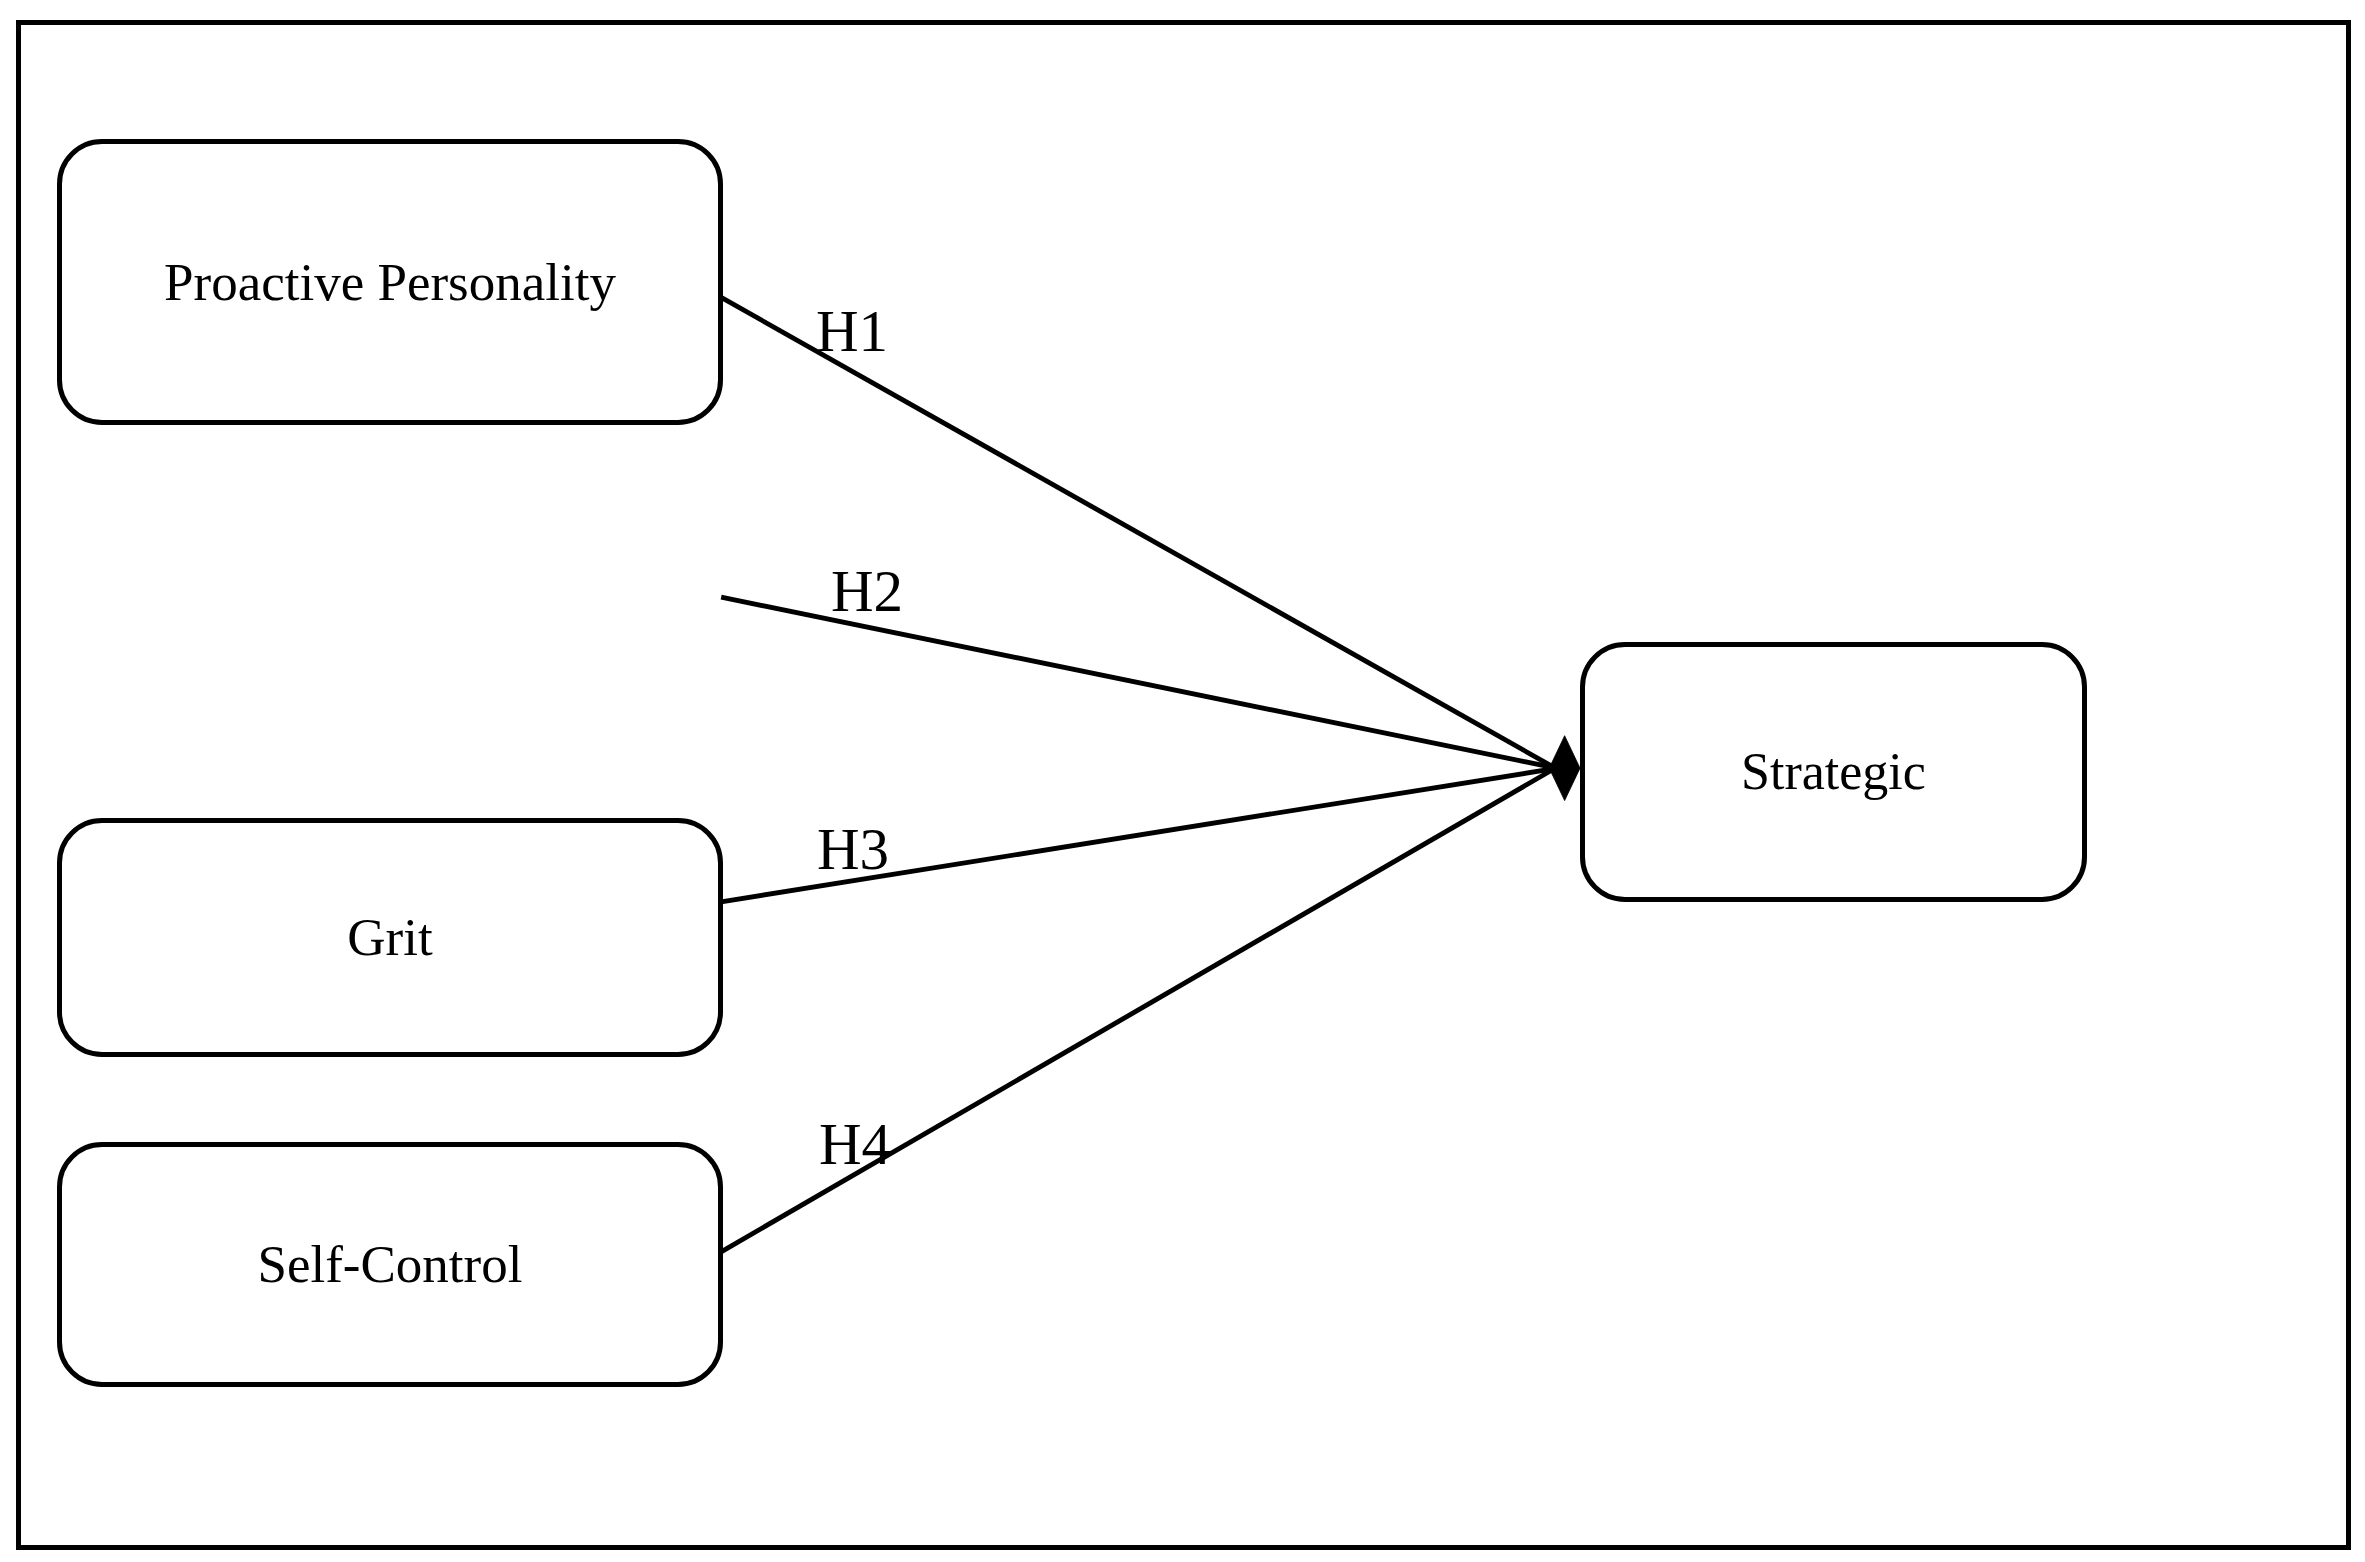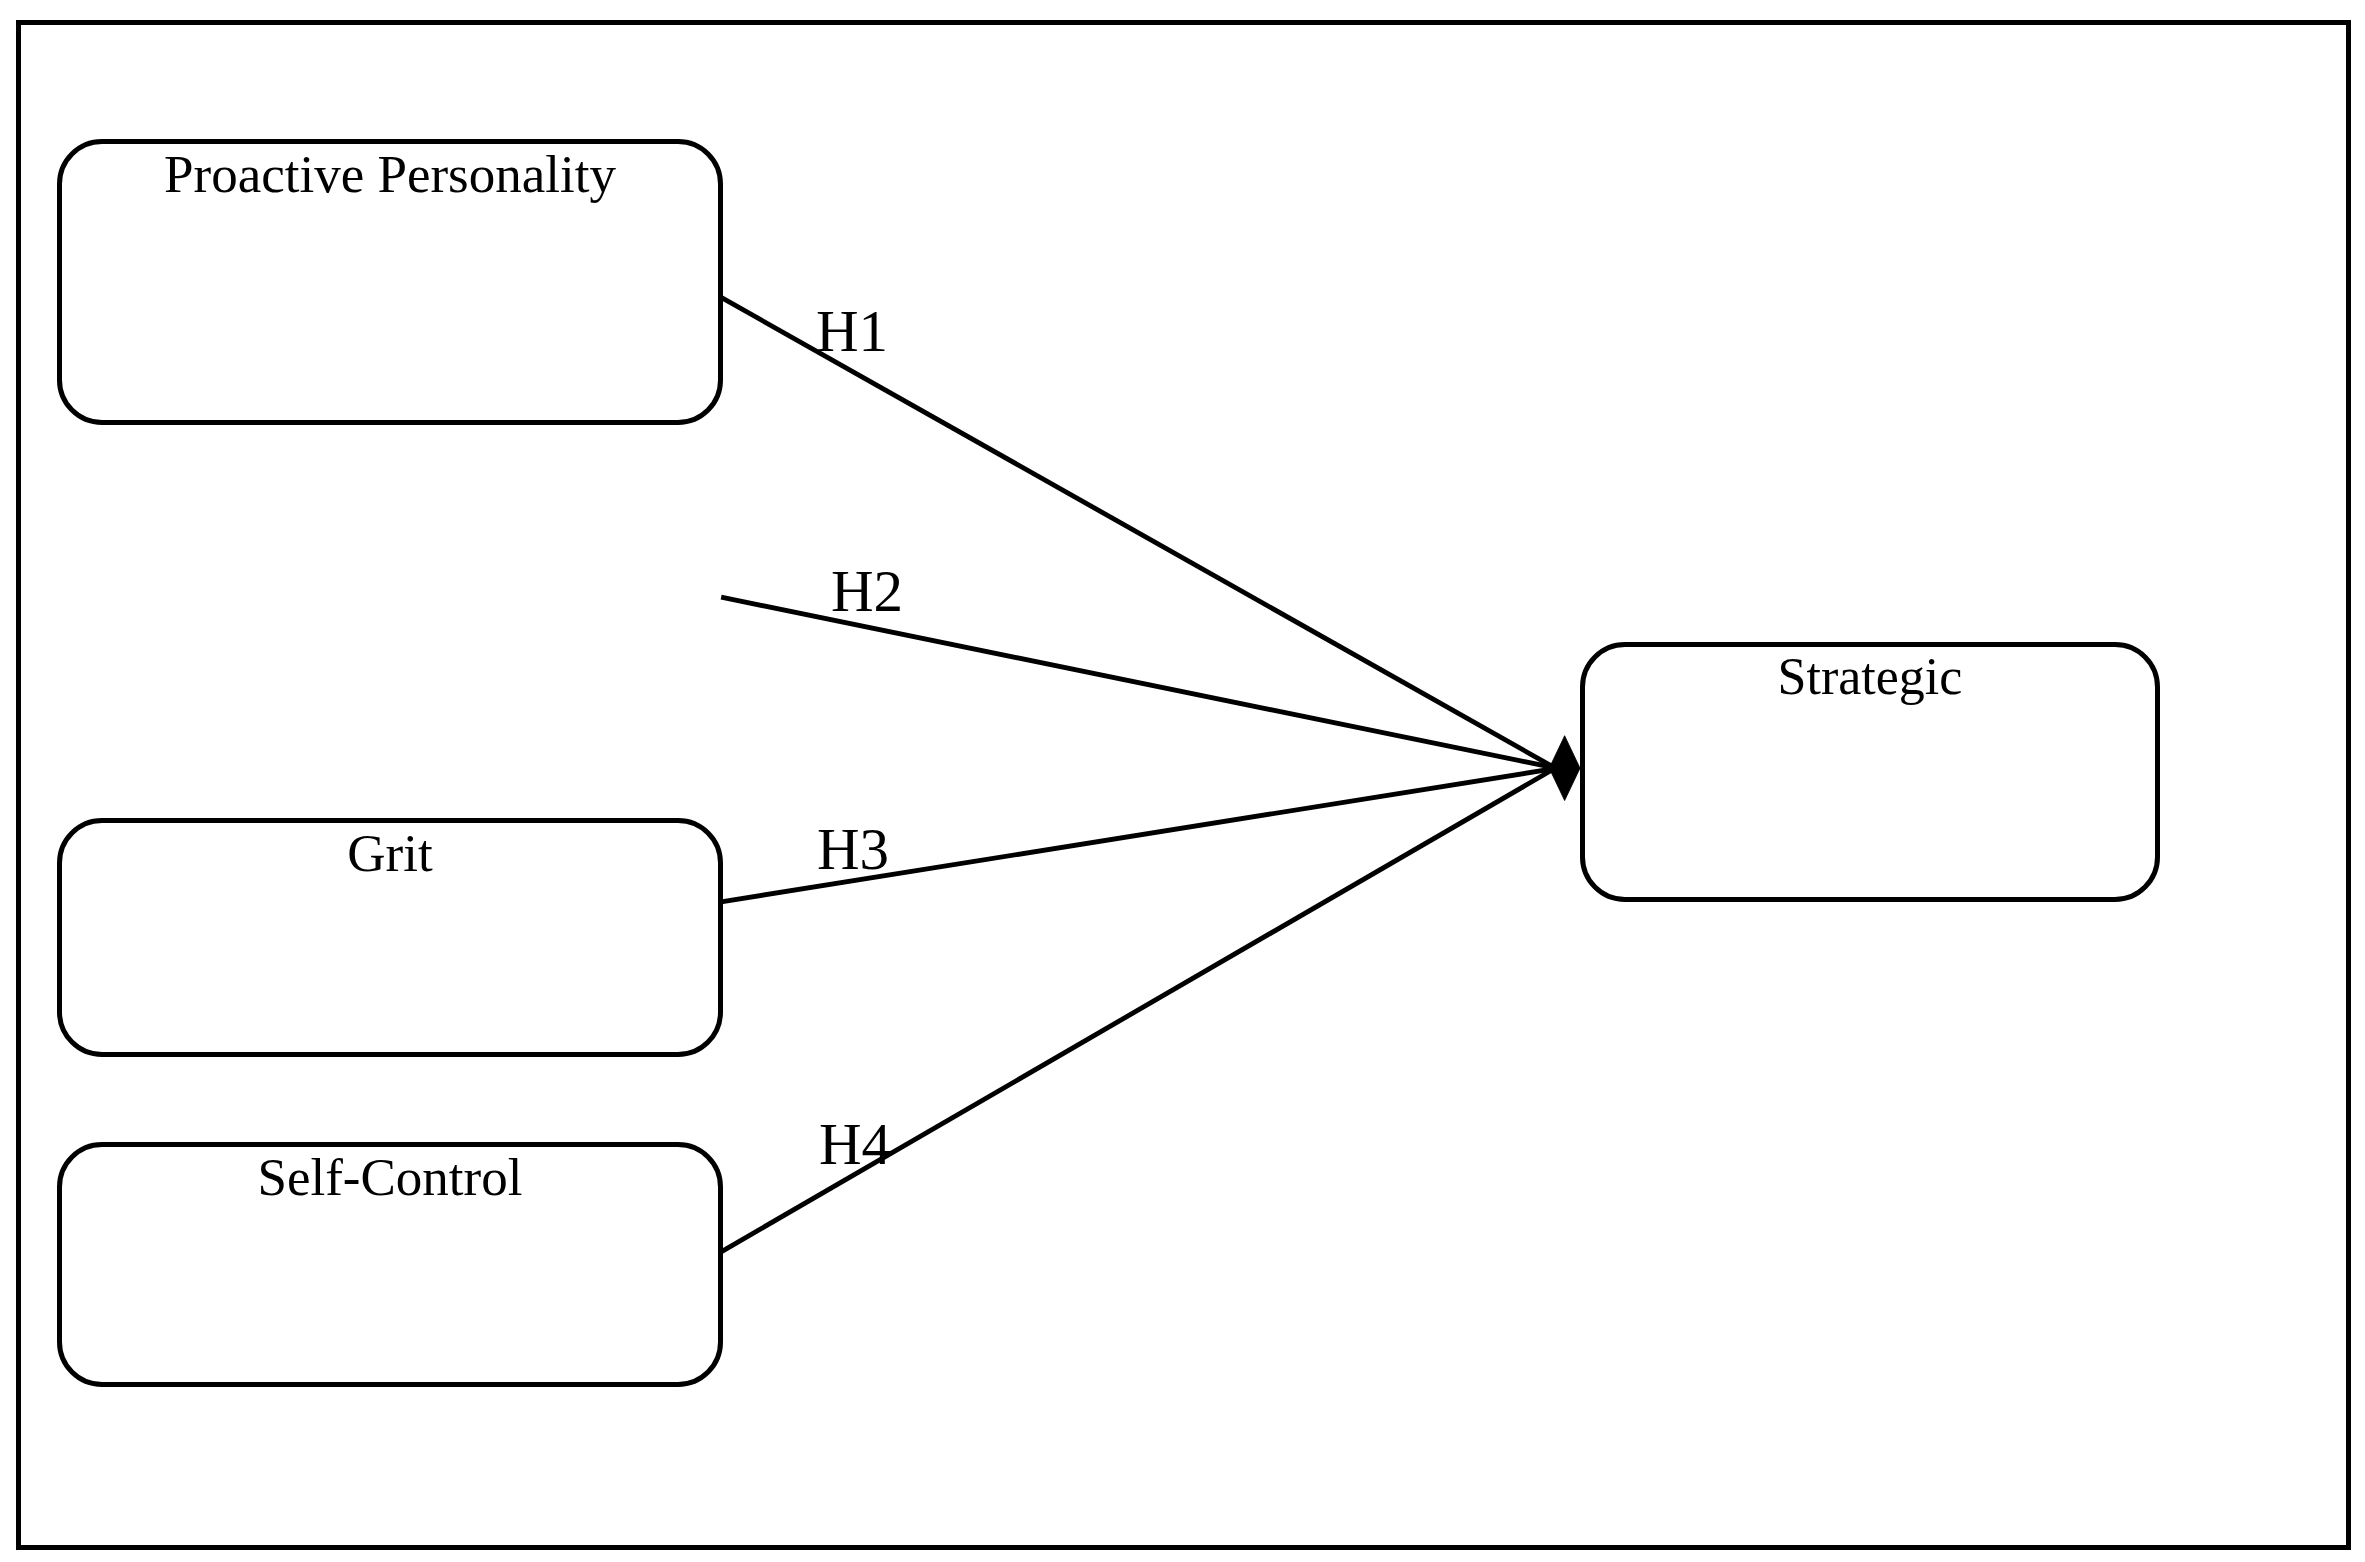--- a/index.html
+++ b/index.html
@@ -28,30 +28,31 @@
   }
   .node{
     position:absolute;
     box-sizing:border-box;
     border:5.7px solid var(--line-color);
     border-radius:45px;
     background:var(--bg-color);
     display:flex;
     flex-direction:column;
     align-items:center;
+    justify-content:center;
     text-align:center;
     font-size:53px;
     line-height:1.15;
   }
   .node.predictor-1{left:57px; top:139px;  width:666px; height:286px;}
   .node.predictor-2{left:57px; top:480px;  width:666px; height:250px;}
   .node.predictor-3{left:57px; top:818px; width:666px; height:239px;}
   .node.predictor-4{left:57px; top:1142px; width:666px; height:245px;}
   .node.outcome{
-    left:1580px; top:642px; width:580px; height:260px;
+    left:1580px; top:642px; width:507px; height:260px;
     font-size:52px;
     gap:34px;
   }
   .hypothesis-label{
     position:absolute;
     transform:translate(-50%,-50%);
     font-size:59px;
     line-height:1;
     white-space:nowrap;
   }

